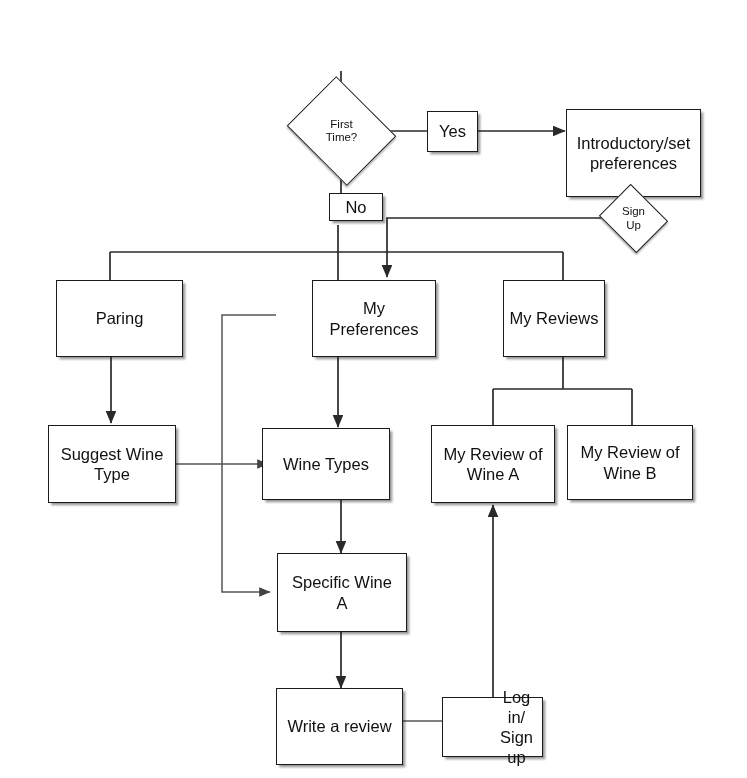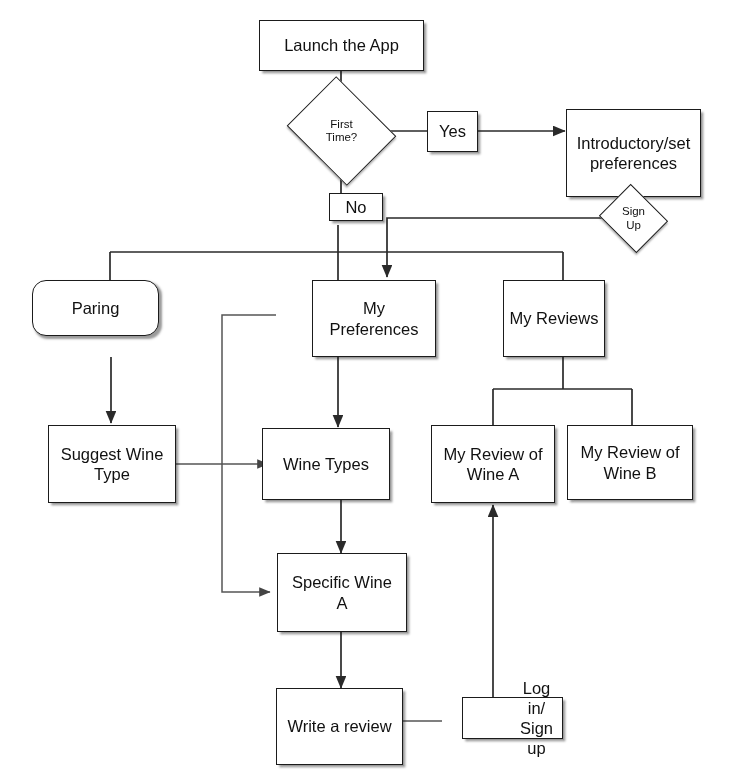--- a/index.html
+++ b/index.html
@@ -139,23 +139,20 @@
 
     <path class="edge-line" d="M341,500 L341,553" marker-end="url(#arrowhead)"></path>
 
     <path class="edge-line" d="M341,632 L341,688" marker-end="url(#arrowhead)"></path>
 
     <path class="edge-line thin" d="M403,721 L442,721"></path>
 
     <path class="edge-line" d="M493,697 L493,505" marker-end="url(#arrowhead)"></path>
   </svg>
 
-  <div class="node proc" style="left:259px; top:20px; width:165px; height:51px;">
-    <span class="txt">Launch the App</span>
-  </div>
 
   <div class="diamond" style="left:299px; top:96px; width:85px; height:70px;">
     <span class="shape"></span>
     <span class="dtxt">First
 Time?</span>
   </div>
 
   <div class="node label-sm" style="left:427px; top:111px; width:51px; height:41px;">
     <span class="txt">Yes</span>
   </div>
@@ -168,21 +165,21 @@
   <div class="diamond" style="left:607px; top:196px; width:53px; height:45px;">
     <span class="shape"></span>
     <span class="dtxt">Sign
 Up</span>
   </div>
 
   <div class="node label-sm" style="left:329px; top:193px; width:54px; height:28px;">
     <span class="txt">No</span>
   </div>
 
-  <div class="node proc" style="left:32px; top:280px; width:127px; height:56px;border-radius:14px;">
+  <div class="node proc" style="left:56px; top:280px; width:127px; height:77px;">
     <span class="txt">Paring</span>
   </div>
 
   <div class="node proc" style="left:276px; top:280px; width:124px; height:77px;margin-left:36px;">
     <span class="txt">My Preferences</span>
   </div>
 
   <div class="node proc" style="left:503px; top:280px; width:102px; height:77px;">
     <span class="txt">My Reviews</span>
   </div>
@@ -208,18 +205,18 @@
 
   <div class="node proc" style="left:277px; top:553px; width:130px; height:79px;">
     <span class="txt">Specific Wine
 A</span>
   </div>
 
   <div class="node proc" style="left:276px; top:688px; width:127px; height:77px;">
     <span class="txt">Write a review</span>
   </div>
 
-  <div class="node proc" style="left:462px; top:697px; width:101px; height:42px;padding-left:48px;">
+  <div class="node proc" style="left:442px; top:697px; width:101px; height:60px;padding-left:48px;">
     <span class="txt">Log in/
 Sign up</span>
   </div>
 
 </div>
 
 </body></html>

